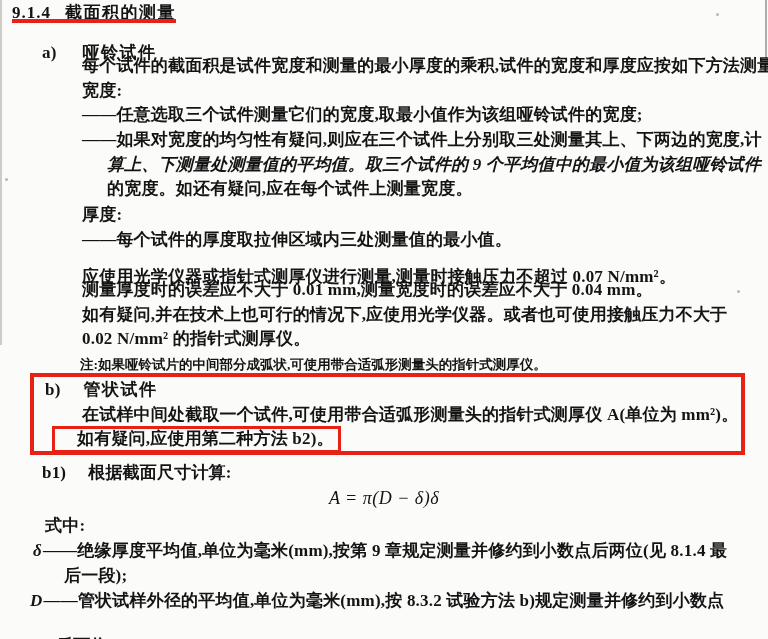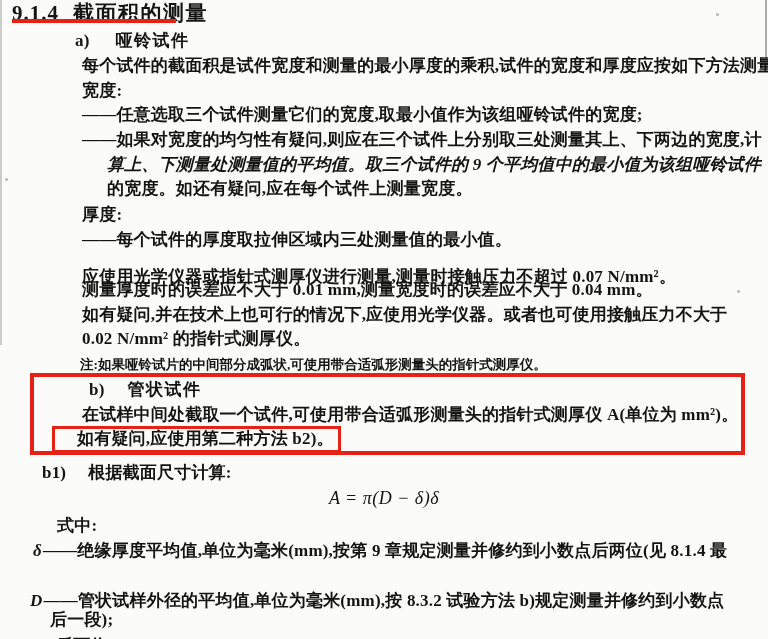--- a/index.html
+++ b/index.html
@@ -12,21 +12,21 @@
     overflow:hidden;
   }
   .line {
     position:absolute;
     white-space:nowrap;
     font-size:17px;
     font-weight:600;
     letter-spacing:.2px;
     line-height:18px;
   }
-  .heading { font-weight:bold; font-size:21px; letter-spacing:1px; }
+  .heading { font-weight:bold; font-size:17px; letter-spacing:1px; }
   .title-cjk { font-weight:bold; letter-spacing:1.5px; }
   .small { font-size:13.5px; letter-spacing:0; }
   .formula-row { left:0; width:768px; text-align:center; font-weight:normal; }
   .math { font-style:italic; font-size:18px; letter-spacing:.5px; }
   .sym { font-style:italic; font-size:17px; padding-right:1px; }
   
   .red-underline {
     position:absolute; left:12px; top:19px; width:164px; height:4px;
     background:#e82117;
   }
@@ -50,53 +50,53 @@
 <div class="edge-right"></div>
 <div class="speck" style="left:716px; top:13px;"></div>
 <div class="speck" style="left:5px;   top:178px;"></div>
 <div class="speck" style="left:737px; top:290px;"></div>
 
 <div class="line heading" style="left:12px; top:4px;">
   <span>9.1.4</span><span style="display:inline-block; width:14px;"></span><span class="title-cjk">截面积的测量</span>
 </div>
 <div class="red-underline"></div>
 
-<div class="line" style="left:42px; top:32px;margin-left:33px;">
+<div class="line" style="left:42px; top:44px;">
   <span>a)</span><span style="display:inline-block; width:26px;"></span><span class="title-cjk">哑铃试件</span>
 </div>
 <div class="line" style="left:82px; top:57px;">每个试件的截面积是试件宽度和测量的最小厚度的乘积,试件的宽度和厚度应按如下方法测量。</div>
 <div class="line" style="left:82px; top:82px;">宽度:</div>
 <div class="line" style="left:82px; top:106px;">——任意选取三个试件测量它们的宽度,取最小值作为该组哑铃试件的宽度;</div>
 <div class="line" style="left:82px; top:131px;">——如果对宽度的均匀性有疑问,则应在三个试件上分别取三处测量其上、下两边的宽度,计</div>
 <div class="line" style="left:107px; top:156px;font-style:italic;">算上、下测量处测量值的平均值。取三个试件的 9 个平均值中的最小值为该组哑铃试件</div>
 <div class="line" style="left:107px; top:180px;text-align:right;">的宽度。如还有疑问,应在每个试件上测量宽度。</div>
 <div class="line" style="left:82px; top:206px;">厚度:</div>
 <div class="line" style="left:82px; top:231px;">——每个试件的厚度取拉伸区域内三处测量值的最小值。</div>
 <div class="line" style="left:82px; top:256px;margin-top:12px;">应使用光学仪器或指针式测厚仪进行测量,测量时接触压力不超过 0.07 N/mm²。</div>
 <div class="line" style="left:82px; top:281px;">测量厚度时的误差应不大于 0.01 mm,测量宽度时的误差应不大于 0.04 mm。</div>
 <div class="line" style="left:82px; top:306px;">如有疑问,并在技术上也可行的情况下,应使用光学仪器。或者也可使用接触压力不大于</div>
 <div class="line" style="left:82px; top:330px;text-align:center;">0.02 N/mm² 的指针式测厚仪。</div>
 <div class="line small" style="left:80px; top:356px;">注:如果哑铃试片的中间部分成弧状,可使用带合适弧形测量头的指针式测厚仪。</div>
 
 <div class="red-box-outer"></div>
 <div class="red-box-inner"></div>
 
-<div class="line" style="left:45px; top:381px;margin-left:44px;">
+<div class="line" style="left:45px; top:381px;">
   <span>b)</span><span style="display:inline-block; width:23px;"></span><span class="title-cjk">管状试件</span>
 </div>
 <div class="line" style="left:82px; top:406px;">在试样中间处截取一个试件,可使用带合适弧形测量头的指针式测厚仪 A(单位为 mm²)。</div>
 <div class="line" style="left:77px; top:430px;">如有疑问,应使用第二种方法 b2)。</div>
 
 <div class="line" style="left:42px; top:464px;">
   <span>b1)</span><span style="display:inline-block; width:22px;"></span><span>根据截面尺寸计算:</span>
 </div>
 <div class="line formula-row" style="top:489px;">
   <span class="math">A = π(D − δ)δ</span>
 </div>
-<div class="line" style="left:57px; top:517px;">式中:</div>
+<div class="line" style="left:45px; top:517px;">式中:</div>
 <div class="line" style="left:33px; top:542px;">
   <span class="sym">δ</span><span>——绝缘厚度平均值,单位为毫米(mm),按第 9 章规定测量并修约到小数点后两位(见 8.1.4 最</span>
 </div>
-<div class="line" style="left:50px; top:567px;margin-top:44px;">后一段);</div>
+<div class="line" style="left:64px; top:567px;">后一段);</div>
 <div class="line" style="left:30px; top:592px;">
   <span class="sym">D</span><span>——管状试样外径的平均值,单位为毫米(mm),按 8.3.2 试验方法 b)规定测量并修约到小数点</span>
 </div>
 <div class="line" style="left:56px; top:617px;margin-top:20px;">后两位。</div>
 
 </body></html>

